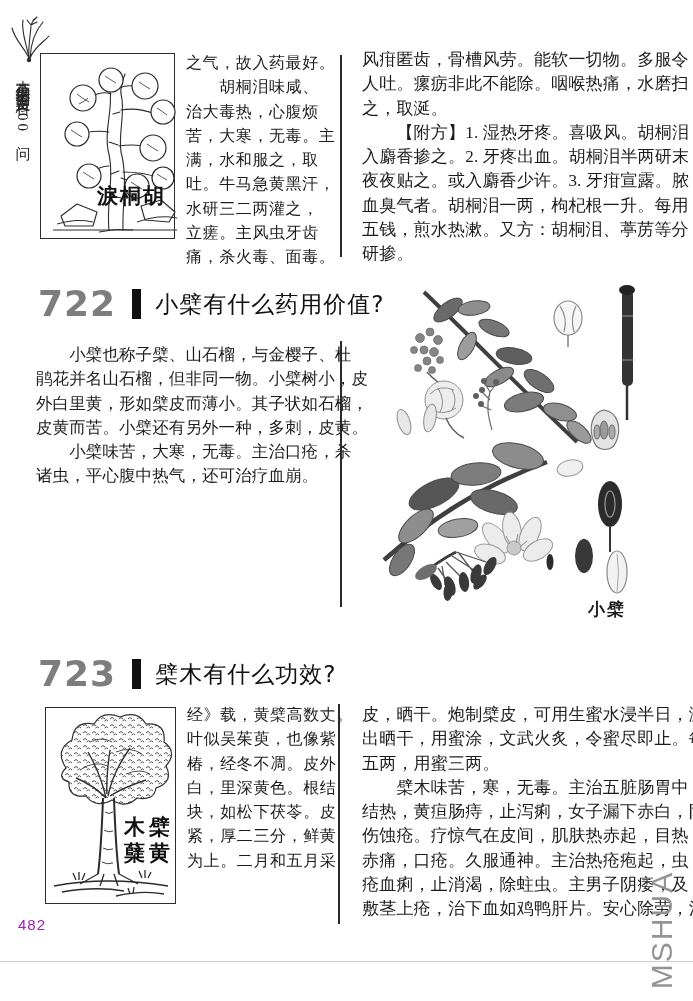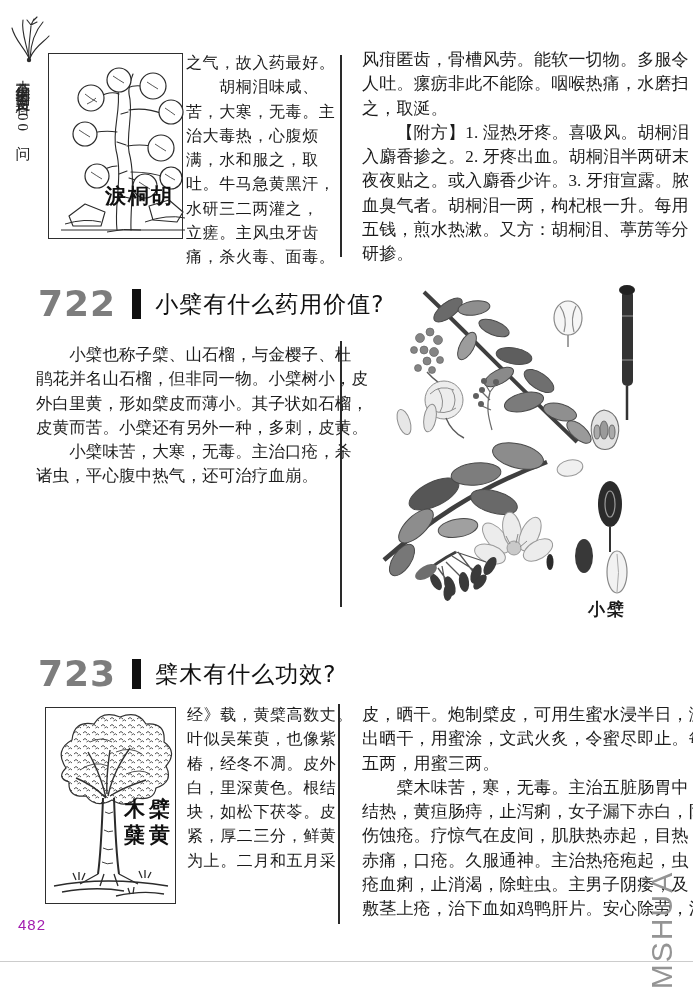--- a/index.html
+++ b/index.html
@@ -64,21 +64,21 @@
         <path d="M22 46 C27 34 36 30 41 24"></path>
         <path d="M21 46 C20 36 22 26 23 14"></path>
         <path d="M23 13 l3 -6 M23 13 l-4 -5 M23 13 l6 -3 M25 9 l4 -4"></path>
       </g>
       <circle cx="21" cy="48" r="2.2" fill="#2c2c2c"></circle>
     </svg>
   </div>
 
   <div class="side-title">本草纲目图文百科1000问</div>
 
-  <div class="frame" style="left:48px;top:53px;width:135px;height:186px;padding-left:8px;">
+  <div class="frame" style="left:40px;top:53px;width:135px;height:186px;padding-left:8px;">
     <svg width="132" height="183" viewBox="0 0 132 183">
       <g fill="none" stroke="#2a2a2a" stroke-width="1.1" stroke-linecap="round">
 
         <path d="M60 176 C57 150 66 122 59 96 C55 76 64 56 61 36 C60 28 64 22 68 18"></path>
         <path d="M74 176 C73 152 79 124 72 98 C69 78 77 58 72 40 C71 32 74 26 76 20"></path>
         <path d="M62 120 l8 -3 M60 88 l9 3 M64 60 l7 -2 M63 142 l9 2"></path>
 
         <path d="M62 40 C52 36 44 42 38 46 M70 34 C80 30 88 32 94 36 M72 56 C84 54 96 56 106 60 M60 78 C48 76 40 78 32 80 M70 92 C84 90 96 92 102 94 M60 112 C52 112 46 116 42 120 M72 124 C80 126 84 128 88 130 M74 118 C88 118 100 120 110 124"></path>
       </g>
 
@@ -104,22 +104,22 @@
       <g fill="none" stroke="#2a2a2a" stroke-width="1">
         <path d="M4 176 H128 M8 170 q20 -6 36 -2 M88 168 q22 -8 40 -4 M50 178 q16 -4 34 -2"></path>
       </g>
     </svg>
     <div class="frame-label" style="left:56px;top:128px;">淚桐胡</div>
   </div>
 
   <div class="textcol narrow" style="left:186px;top:51px;">
       <div class="tline">之气，故入药最好。</div>
       <div class="tline">　　胡桐泪味咸、</div>
+      <div class="tline">治大毒热，心腹烦</div>
       <div class="tline">苦，大寒，无毒。主</div>
-      <div class="tline">治大毒热，心腹烦</div>
       <div class="tline">满，水和服之，取</div>
       <div class="tline">吐。牛马急黄黑汗，</div>
       <div class="tline">水研三二两灌之，</div>
       <div class="tline">立瘥。主风虫牙齿</div>
       <div class="tline">痛，杀火毒、面毒。</div>
     </div>
 
   <div class="vdiv" style="left:340px;top:55px;height:202px;"></div>
 
   <div class="textcol wide" style="left:362px;top:48px;">
@@ -301,21 +301,21 @@
       <path d="M57 90 C56 118 55 144 52 166" fill="none" stroke="#2b2b2b" stroke-width="2"></path>
       <path d="M68 90 C69 118 70 144 73 166" fill="none" stroke="#2b2b2b" stroke-width="2"></path>
       <path d="M59 104 q4 3 8 0 M58 122 q4 3 9 1 M57 140 q5 3 10 1 M56 154 q5 3 11 1" fill="none" stroke="#2b2b2b" stroke-width="0.9"></path>
 
       <g fill="none" stroke="#2b2b2b" stroke-width="1.3">
         <path d="M52 166 L34 176 M73 166 L92 176 M58 166 L54 178 M68 166 L72 178"></path>
         <path d="M8 178 Q60 168 122 178 M16 184 Q50 178 78 183 M70 188 Q96 182 118 186"></path>
         <path d="M30 172 l-3 -7 M33 172 l0 -8 M36 172 l3 -7 M96 170 l-3 -7 M99 170 l0 -8 M102 170 l3 -6 M84 186 l-2 -6 M87 186 l1 -7"></path>
       </g>
     </svg>
-    <div class="frame-label two-line" style="left:78px;top:88px;">
+    <div class="frame-label two-line" style="left:78px;top:106px;">
       <div>木檗</div>
       <div>蘖黄</div>
     </div>
   </div>
 
   <div class="textcol narrow" style="left:187px;top:703px;">
       <div class="tline">经》载，黄檗高数丈。</div>
       <div class="tline">叶似吴茱萸，也像紫</div>
       <div class="tline">椿，经冬不凋。皮外</div>
       <div class="tline">白，里深黄色。根结</div>

